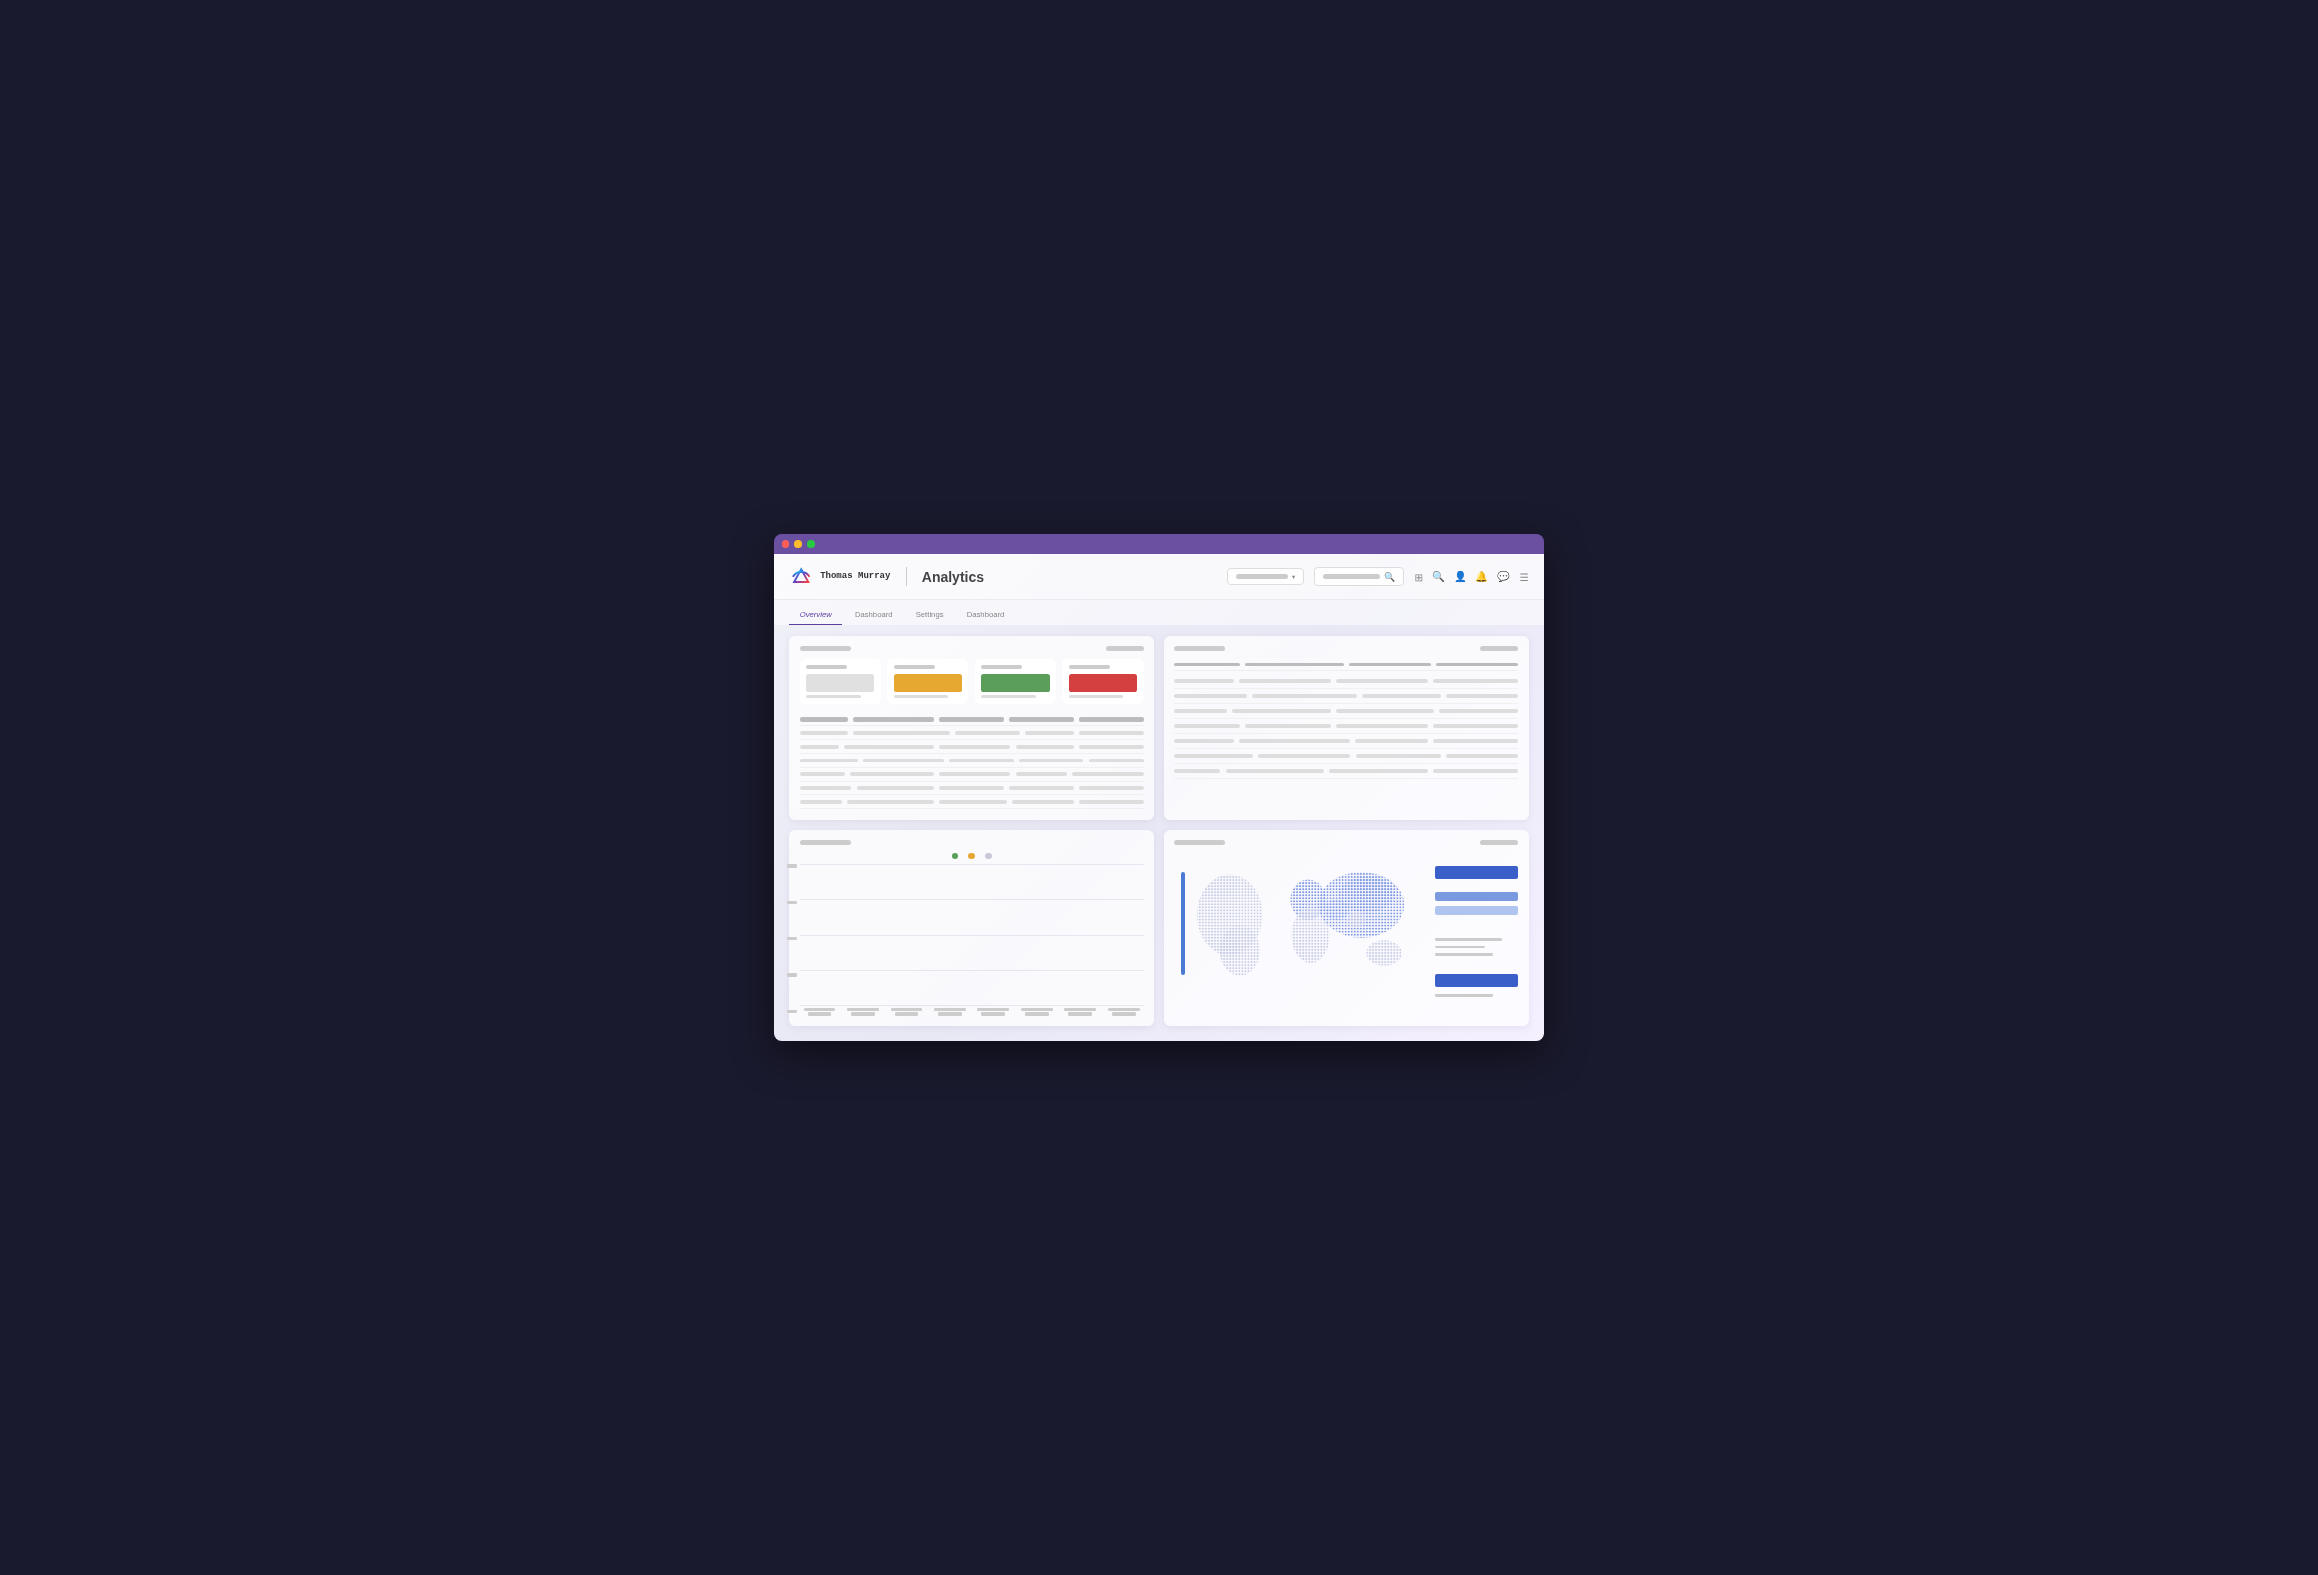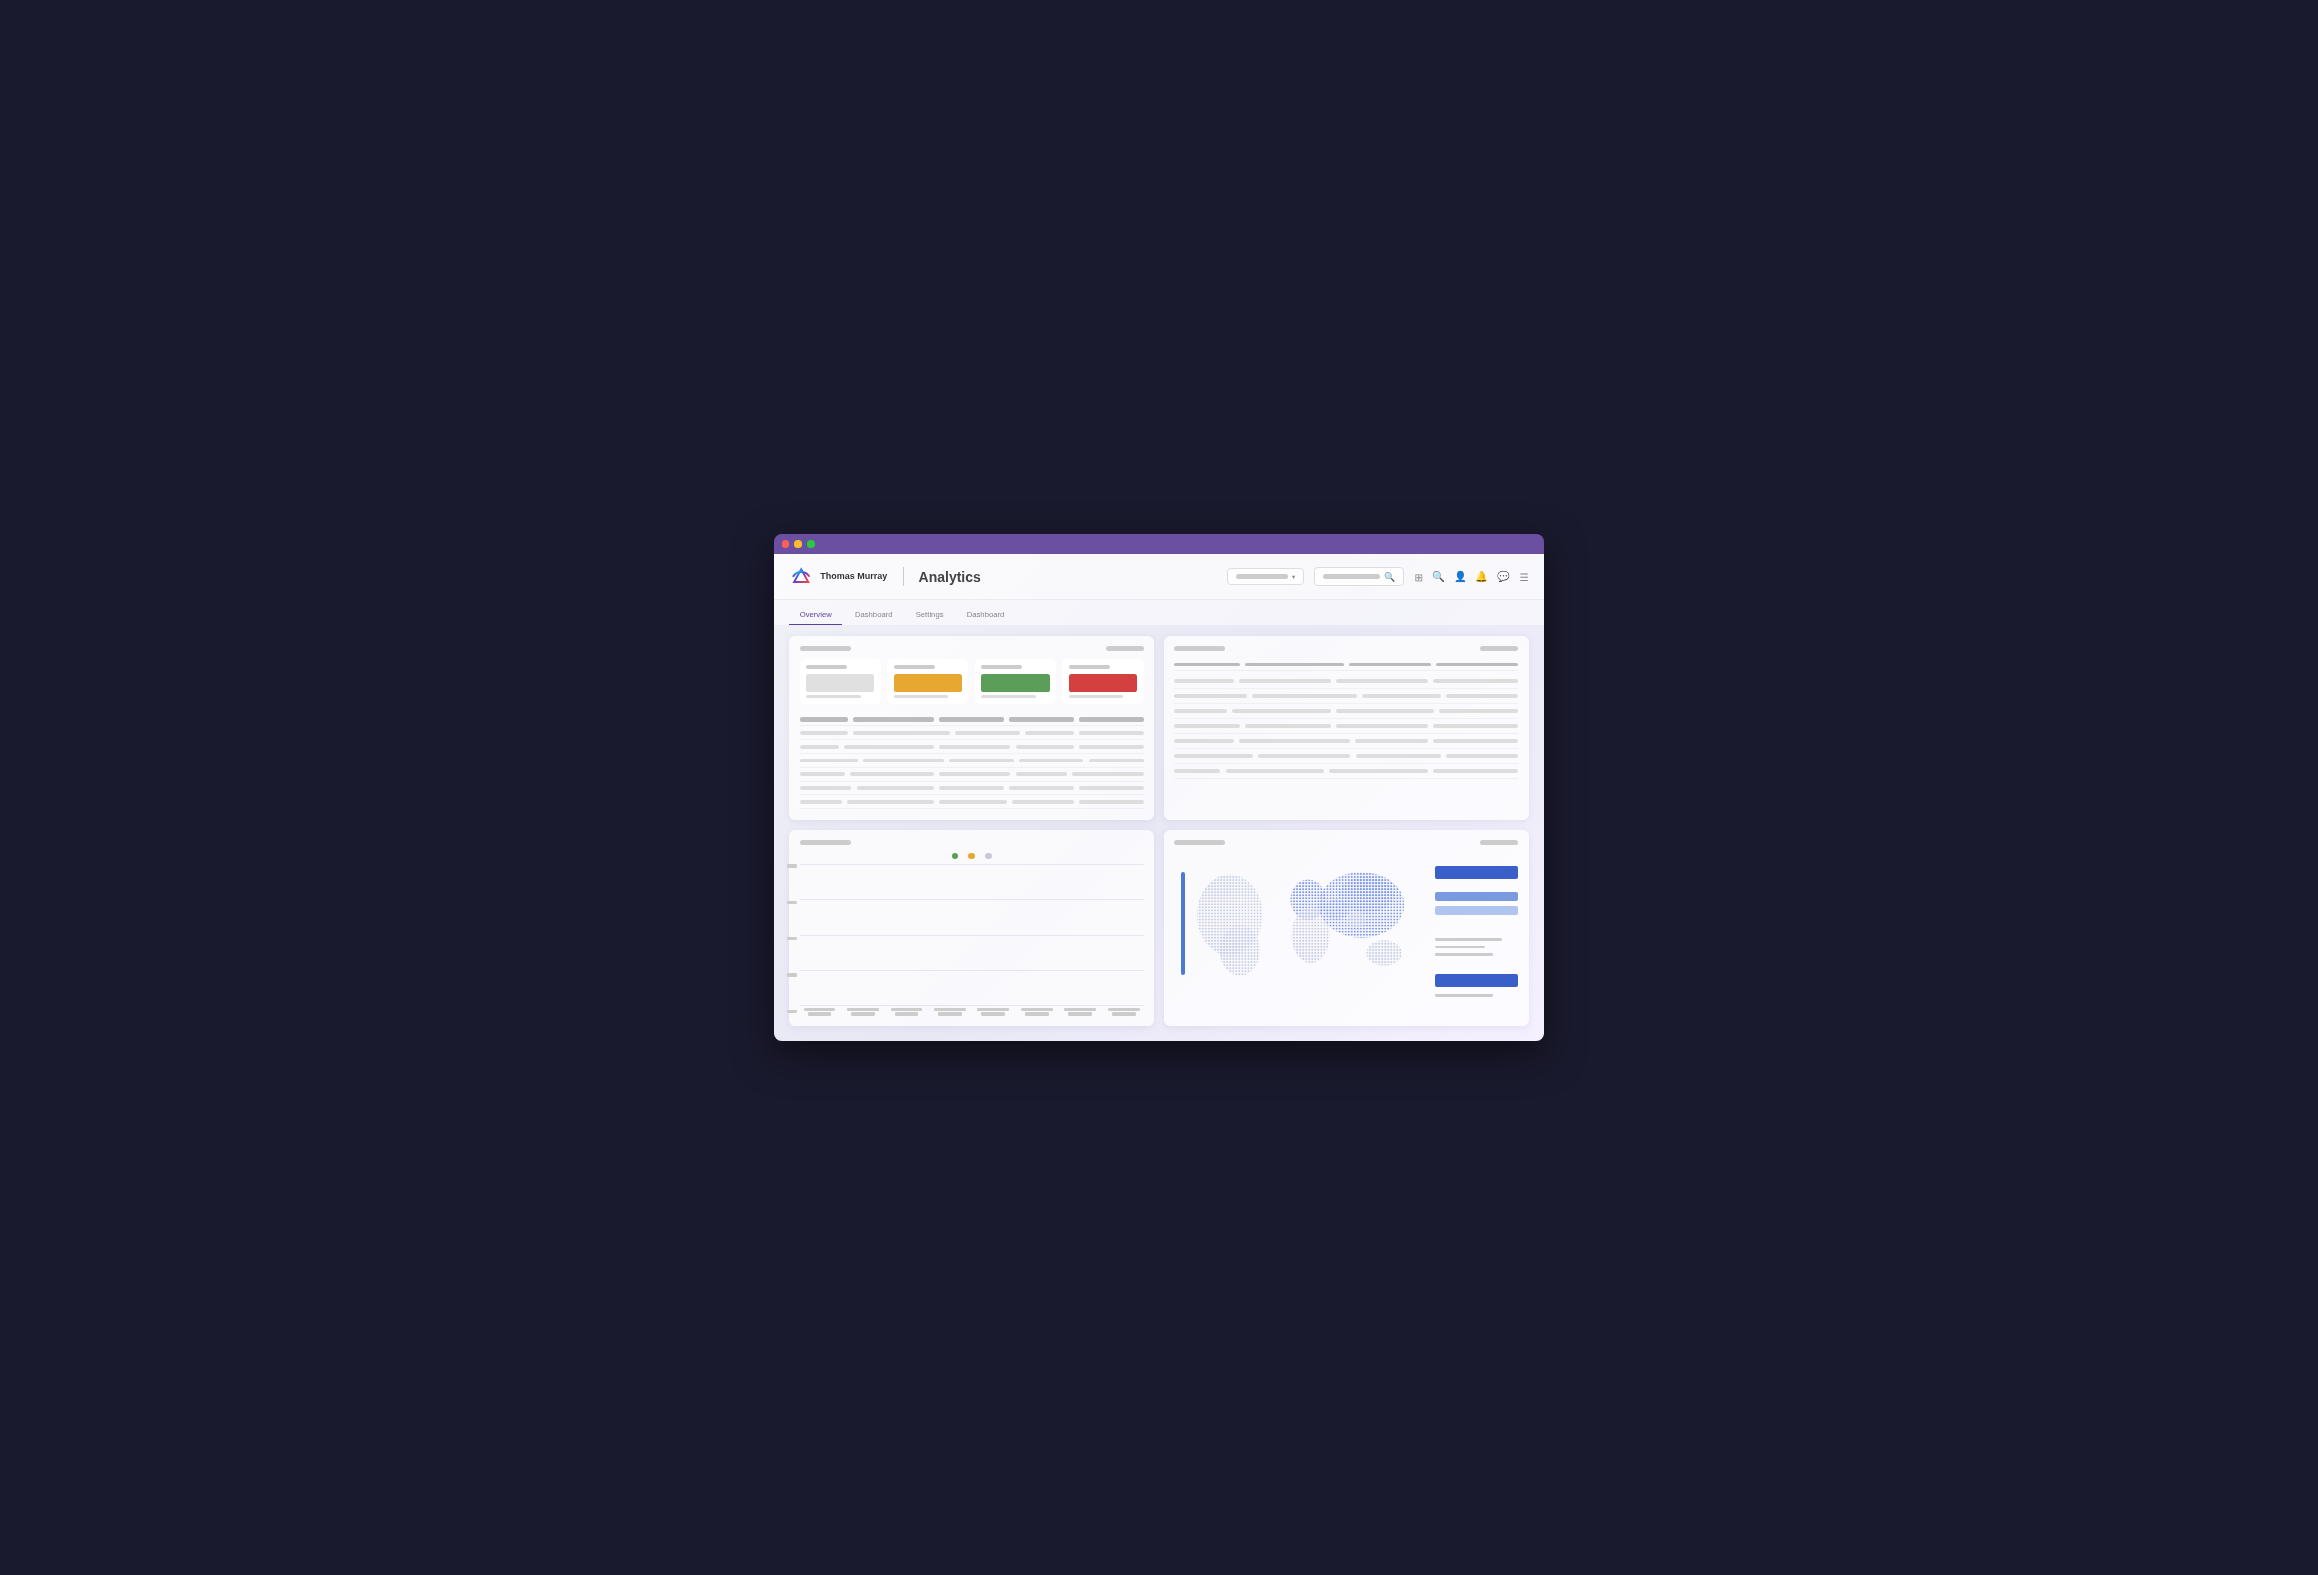--- a/index.html
+++ b/index.html
@@ -53,20 +53,21 @@
     }
     .logo-icon {
       width: 24.4px;
       height: 24.4px;
     }
     .brand-name {
       font-size: 9px;
       font-weight: 600;
       color: #333;
       line-height: 1.3;
+      font-family: Liberation Mono, monospace;
     }
     .divider-v {
       width: 0.6px;
       height: 19px;
       background: #ccc;
       margin: 0 5.1px;
     }
     .page-title {
       font-size: 14px;
       font-weight: 600;
@@ -129,20 +130,21 @@
     .nav-tab {
       padding: 5.1px 10.3px;
       font-size: 7.7px;
       color: #888;
       border-bottom: 1.3px solid transparent;
       cursor: pointer;
     }
     .nav-tab.active {
       color: #5a3fa0;
       border-bottom-color: #5a3fa0;
+      font-style: italic;
     }
     
     .main-grid {
       display: grid;
       grid-template-columns: 1fr 1fr;
       grid-template-rows: auto auto;
       gap: 10.3px;
       padding: 10.3px 15.4px 15.4px;
     }
     .panel {

